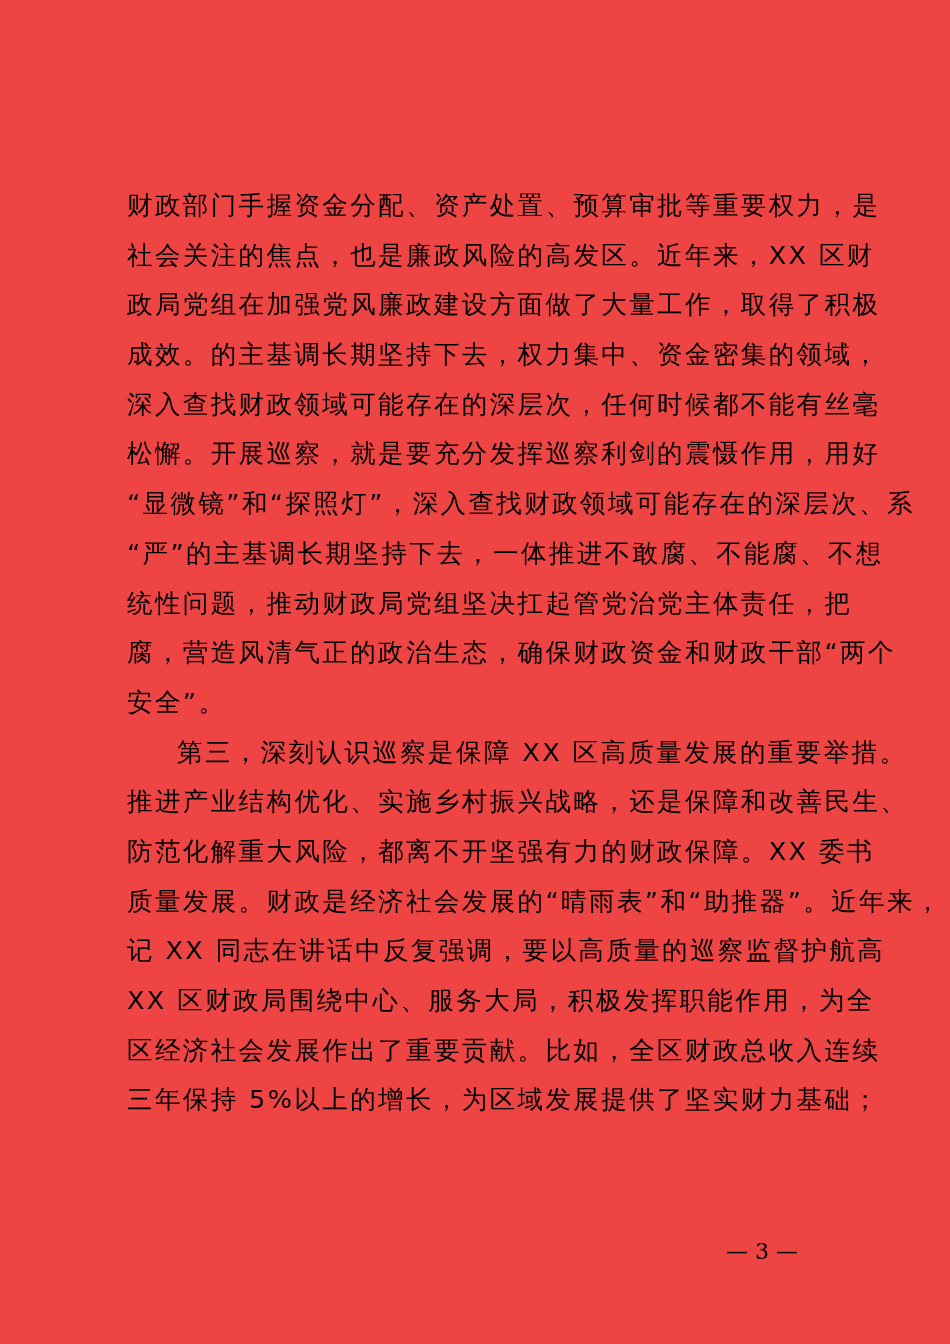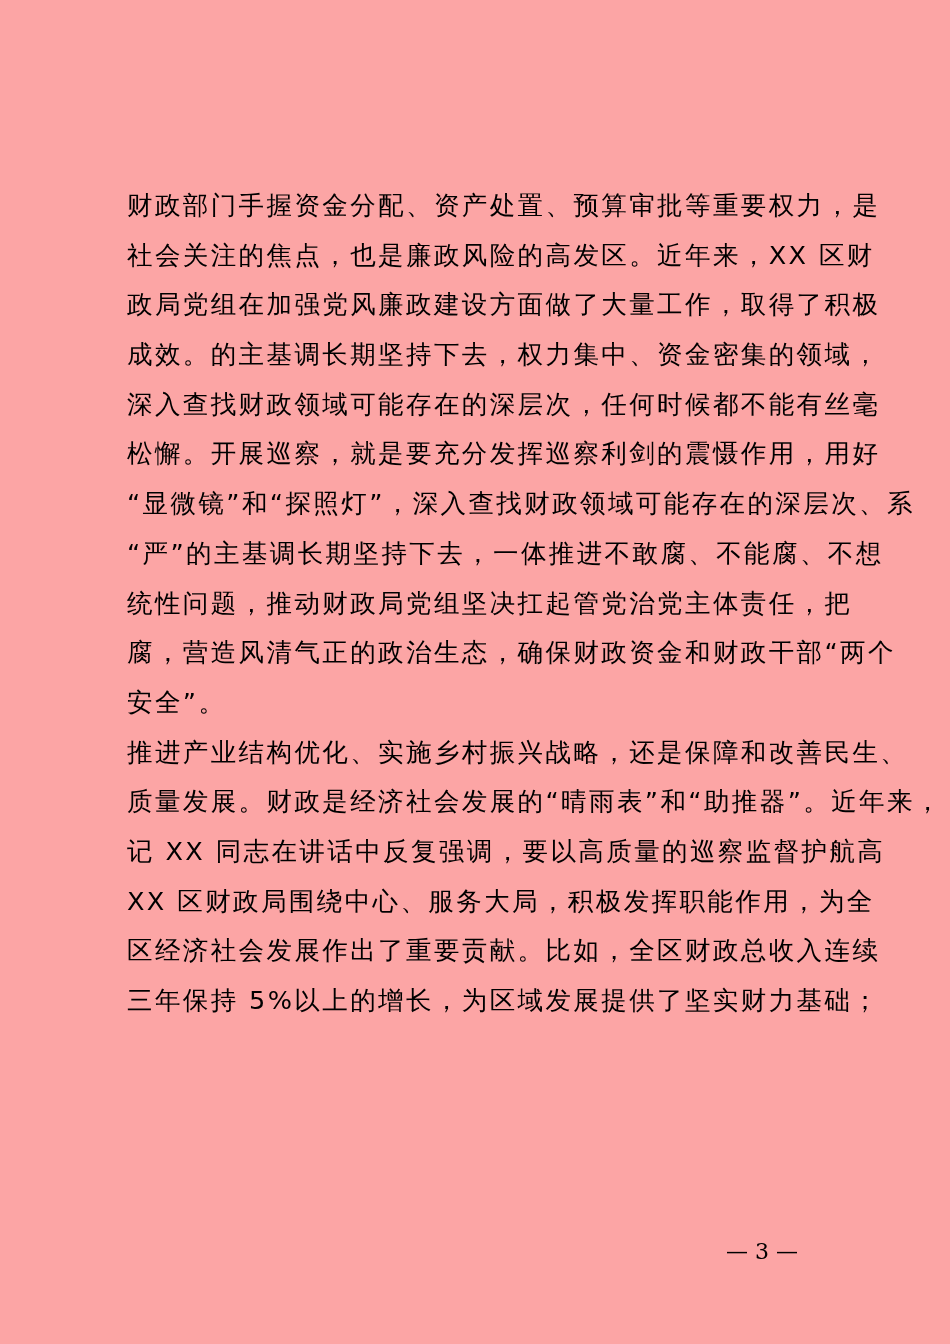--- a/index.html
+++ b/index.html
@@ -13,21 +13,21 @@
       position: relative;
       overflow: hidden;
       font-family: "DejaVu Sans", "Liberation Sans", sans-serif;
       color: #000000;
     }
     .page {
       position: absolute;
       left: 0; top: 0;
       width: 950px;
       height: 1344px;
-      background: #fca5a5;
+      background: #ef4444;
     }
     .body-text {
       position: absolute;
       left: 127px;
       top: 181px;
       width: 710px;
     }
     .line {
       height: 49.7px;
       line-height: 49.7px;
@@ -61,21 +61,23 @@
     <div class="line">政局党组在加强党风廉政建设方面做了大量工作，取得了积极</div>
     <div class="line">成效。的主基调长期坚持下去，权力集中、资金密集的领域，</div>
     <div class="line">深入查找财政领域可能存在的深层次，任何时候都不能有丝毫</div>
     <div class="line">松懈。开展巡察，就是要充分发挥巡察利剑的震慑作用，用好</div>
     <div class="line">“显微镜”和“探照灯”，深入查找财政领域可能存在的深层次、系</div>
     <div class="line">“严”的主基调长期坚持下去，一体推进不敢腐、不能腐、不想</div>
     <div class="line">统性问题，推动财政局党组坚决扛起管党治党主体责任，把</div>
     <div class="line">腐，营造风清气正的政治生态，确保财政资金和财政干部“两个</div>
     <div class="line">安全”。</div>
 
+    <div class="line indent">第三，深刻认识巡察是保障 XX 区高质量发展的重要举措。</div>
     <div class="line">推进产业结构优化、实施乡村振兴战略，还是保障和改善民生、</div>
+    <div class="line">防范化解重大风险，都离不开坚强有力的财政保障。XX 委书</div>
     <div class="line">质量发展。财政是经济社会发展的“晴雨表”和“助推器”。近年来，</div>
     <div class="line">记 XX 同志在讲话中反复强调，要以高质量的巡察监督护航高</div>
     <div class="line">XX 区财政局围绕中心、服务大局，积极发挥职能作用，为全</div>
     <div class="line">区经济社会发展作出了重要贡献。比如，全区财政总收入连续</div>
     <div class="line">三年保持 5%以上的增长，为区域发展提供了坚实财力基础；</div>
   </div>
 
   <div class="page-number">— 3 —</div>
 </div>
 

